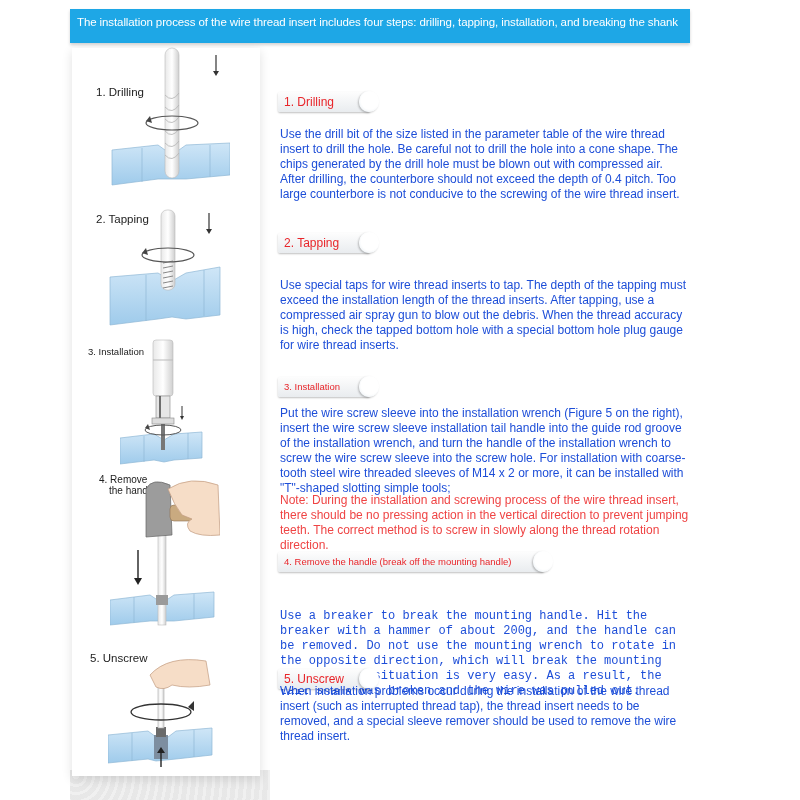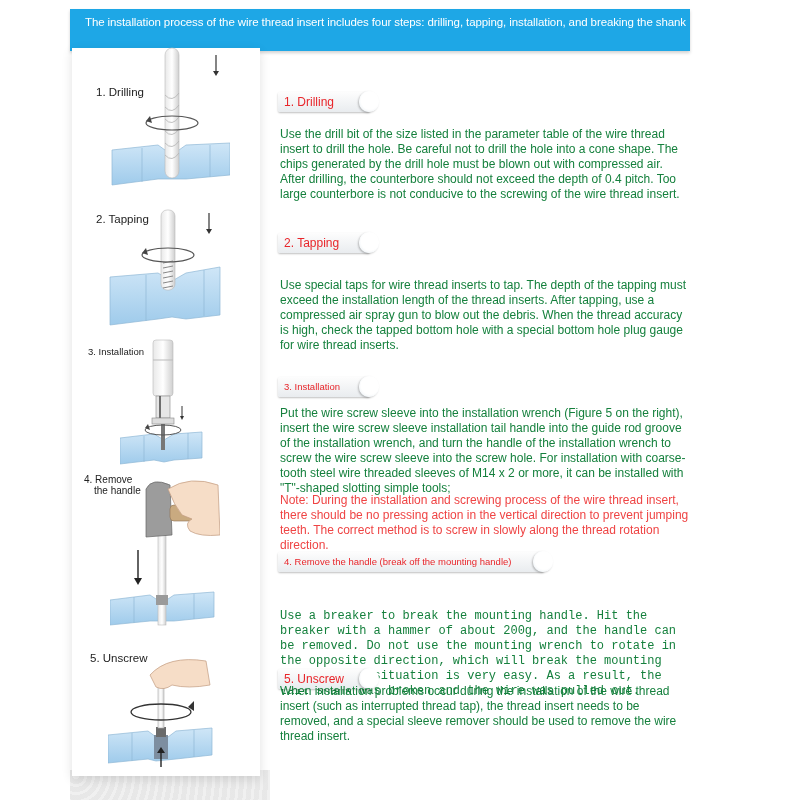--- a/index.html
+++ b/index.html
@@ -2,23 +2,23 @@
 <html><head>
 <meta charset="utf-8">
 <style>
   html, body { margin:0; padding:0; }
   body {
     width:800px; height:800px; position:relative; overflow:hidden;
     background:#ffffff;
     font-family:"Liberation Sans", sans-serif;
   }
   .banner {
-    position:absolute; left:70px; top:9px; width:620px; height:42px;
+    position:absolute; left:70px; top:9px; width:620px; height:34px;
     background:#1ea7e6; color:#ffffff;
-    font-size:11.5px; line-height:26px; padding-left:15px; box-sizing:border-box;
+    font-size:11.5px; line-height:26px; padding-left:7px; box-sizing:border-box;
     box-shadow:0 2px 3px rgba(0,0,0,0.18);
     white-space:nowrap; letter-spacing:-0.1px;
   }
   .left-panel {
     position:absolute; left:72px; top:48px; width:188px; height:728px;
     background:#ffffff;
     box-shadow:0 3px 10px rgba(0,0,0,0.12);
   }
   .left-shadow {
     position:absolute; left:70px; top:770px; width:200px; height:30px;
@@ -37,21 +37,21 @@
     color:#e8252a; font-size:12px; line-height:20px; padding-left:6px; box-sizing:border-box;
   }
   .pill.small { font-size:9.5px; }
   .pill .knob {
     position:absolute; right:-9px; top:-1px; width:20px; height:21px; border-radius:50%;
     background:radial-gradient(circle at 55% 45%, #ffffff 0 55%, #e2eaf0 100%);
     box-shadow:-1px 1px 2px rgba(0,0,0,0.25);
   }
   .para {
     position:absolute; left:280px; width:410px;
-    color:#15803d; font-size:12px; line-height:15px;
+    color:#1d4ed8; font-size:12px; line-height:15px;
   }
   .para.note { color:#ef4444; }
 </style>
 </head>
 <body>
 
 <div class="banner">The installation process of the wire thread insert includes four steps: drilling, tapping, installation, and breaking the shank</div>
 
 <div class="left-shadow"></div>
 <div class="left-panel"></div>
@@ -103,21 +103,21 @@
   <rect x="36" y="58" width="14" height="22" fill="#e6e6e6" stroke="#888" stroke-width="0.6"></rect>
   <line x1="40" y1="58" x2="40" y2="80" stroke="#444" stroke-width="1.5"></line>
   <rect x="32" y="80" width="22" height="6" fill="#ddd" stroke="#888" stroke-width="0.6"></rect>
   <rect x="41" y="86" width="4" height="26" fill="#777"></rect>
   <ellipse cx="43" cy="92" rx="18" ry="5" fill="none" stroke="#555" stroke-width="1"></ellipse>
   <polygon points="25,90 28,86 30,92" fill="#444"></polygon>
   <line x1="62" y1="68" x2="62" y2="80" stroke="#333" stroke-width="1"></line>
   <polygon points="60,78 64,78 62,82" fill="#333"></polygon>
 </svg>
 
-<div class="fig-label" style="left:84px;top:474px;font-size:10px;line-height:11px;">
+<div class="fig-label" style="left:99px;top:474px;font-size:10px;line-height:11px;">
   <div>4. Remove</div>
   <div style="padding-left:10px;">the handle</div>
 </div>
 <svg class="fig" style="left:110px;top:475px;" width="110" height="165">
   <path d="M0 125 L40 120 L52 128 L64 120 L104 117 L104 142 L64 146 L52 146 L40 146 L0 150 Z" fill="url(#blk)" stroke="#8fb7d6" stroke-width="0.7"></path>
   <line x1="24" y1="122" x2="24" y2="148" stroke="#8fb7d6" stroke-width="0.7"></line>
   <line x1="84" y1="119" x2="84" y2="144" stroke="#8fb7d6" stroke-width="0.7"></line>
   <rect x="48" y="58" width="8" height="92" fill="url(#rod)" stroke="#bbb" stroke-width="0.6"></rect>
   <rect x="46" y="120" width="12" height="10" fill="#9a9a9a"></rect>
   <path d="M36 14 Q42 2 60 10 L62 60 L36 62 Z" fill="#9c9c9c" stroke="#666" stroke-width="0.7"></path>

